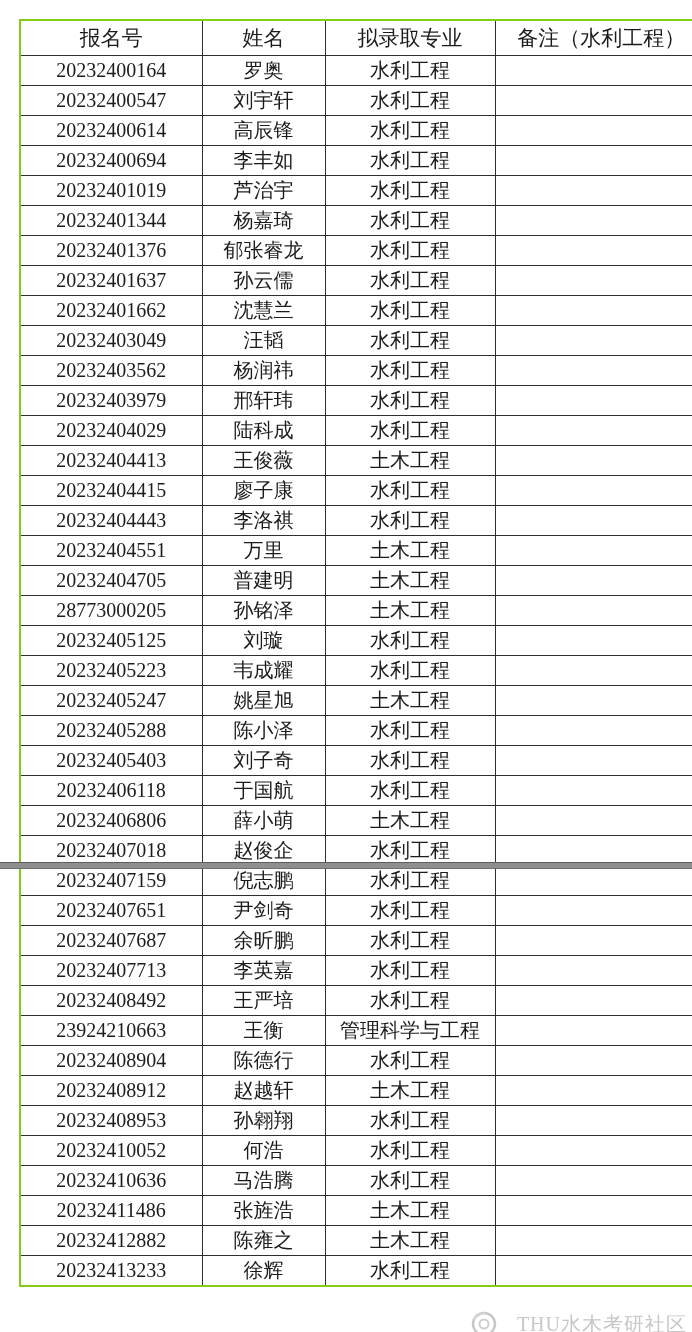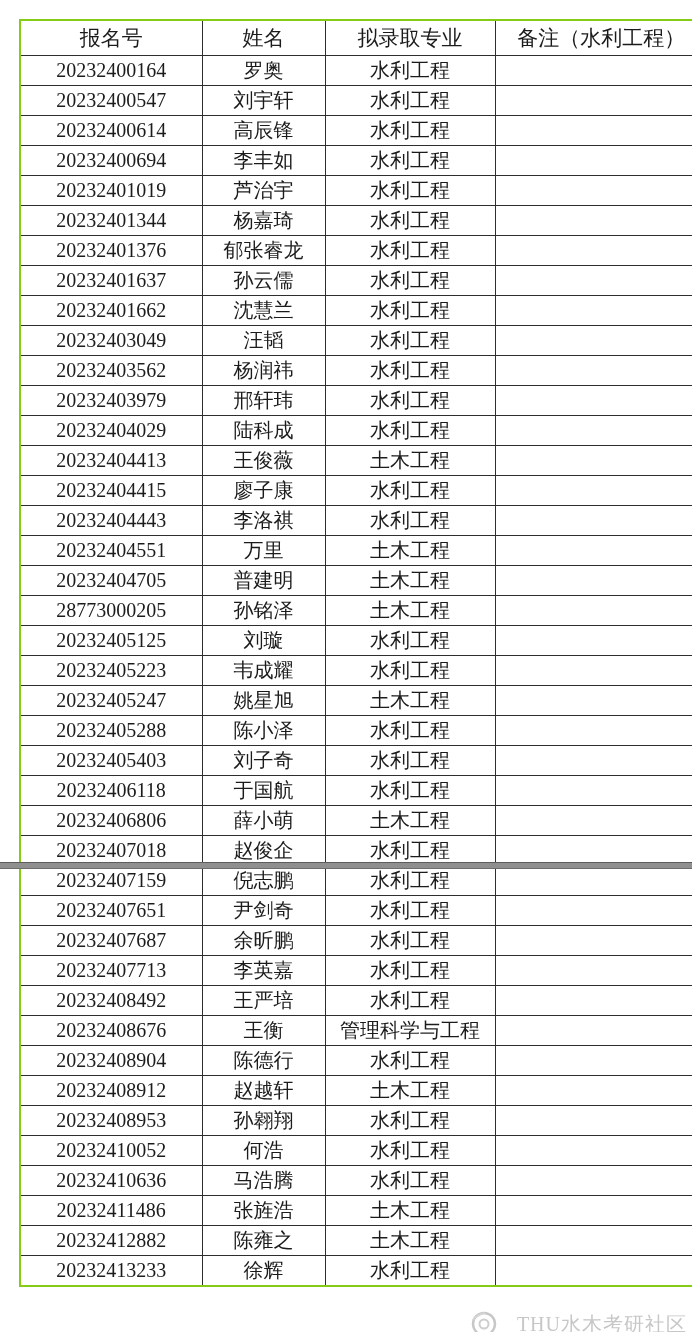--- a/index.html
+++ b/index.html
@@ -297,21 +297,21 @@
       <td>水利工程</td>
       <td></td>
     </tr>
         <tr>
       <td>20232408492</td>
       <td>王严培</td>
       <td>水利工程</td>
       <td></td>
     </tr>
         <tr>
-      <td>20232408676</td>
+      <td>23924210663</td>
       <td>王衡</td>
       <td>管理科学与工程</td>
       <td></td>
     </tr>
         <tr>
       <td>20232408904</td>
       <td>陈德行</td>
       <td>水利工程</td>
       <td></td>
     </tr>

